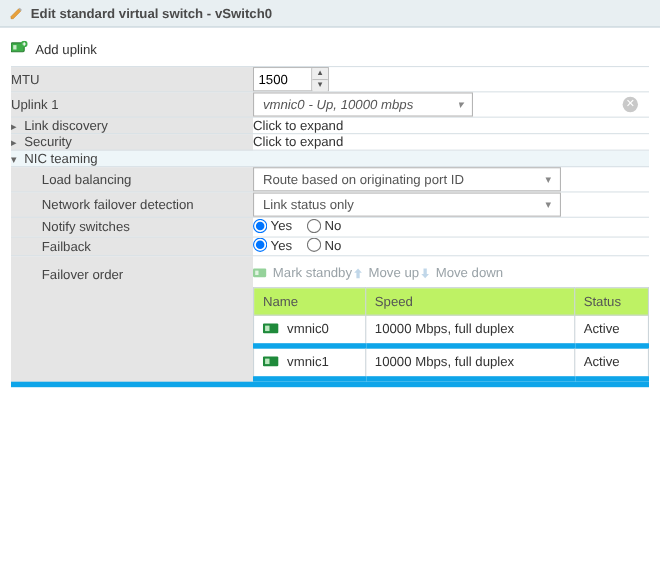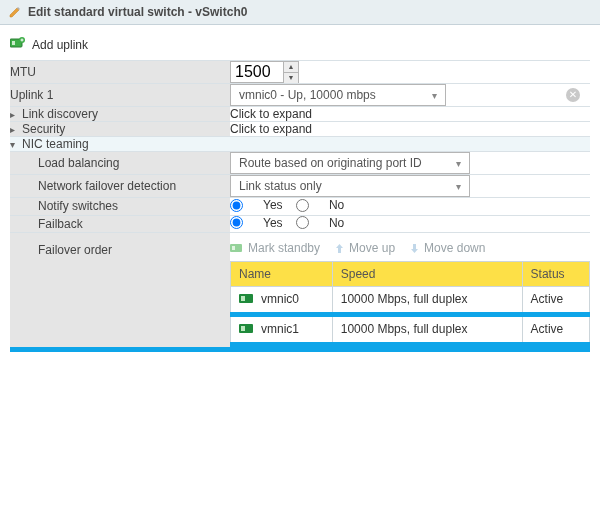--- a/index.html
+++ b/index.html
@@ -81,21 +81,21 @@
   .num-input {
     display:inline-flex;
     border:1px solid #b5b5b5;
     height:20px;
     align-items:stretch;
   }
   .num-input input {
     border:none;
     width:44px;
     padding:0 4px;
-    font-size:16px;
+    font-size:12px;
     outline:none;
   }
   .num-input .spin {
     display:flex;
     flex-direction:column;
     border-left:1px solid #b5b5b5;
   }
   .num-input .spin div {
     width:14px;
     height:10px;
@@ -114,48 +114,48 @@
     justify-content:space-between;
     border:1px solid #b5b5b5;
     background:#fff;
     height:22px;
     padding:0 8px;
     box-sizing:border-box;
     cursor:pointer;
     color:#555;
   }
   .dd .chev { color:#888; font-size:10px; }
-  .dd.w200 { width:216px; }
-  .dd.w240 { width:240px; }
-
-  .radio-group label { margin-right:10px; color:#333; display:inline-flex; align-items:center; gap:20px;}
+  .dd.w200 { width:200px;font-style:italic; }
+  .dd.w240 { width:280px; }
+
+  .radio-group label { margin-right:10px; color:#333; display:inline-flex; align-items:center; gap:3px;}
   .radio-group input { margin:0; }
 
   .fo-actions {
     display:flex;
-    gap:14px;
+    gap:0;
     color:#9aa3a8;
     padding-bottom:4px;
   }
   .fo-actions .act { display:flex; align-items:center; gap:4px; cursor:default;}
   .fo-actions svg { opacity:0.55; }
 
   table.grid {
     width:100%;
     border-collapse:collapse;
     margin-top:2px;
   }
   table.grid th, table.grid td {
     border:1px solid #ccd5da;
     padding:5px 8px;
     text-align:left;
     font-weight:normal;
   }
   table.grid th {
-    background:#fde047;
+    background:#bef264;
     color:#555;
   }
   table.grid td .nic-chip {
     display:inline-block;
     vertical-align:middle;
     margin-right:6px;
   }
   tr.last-border td { border-bottom:5px solid #0ea5e9; }
 </style>
 </head>

